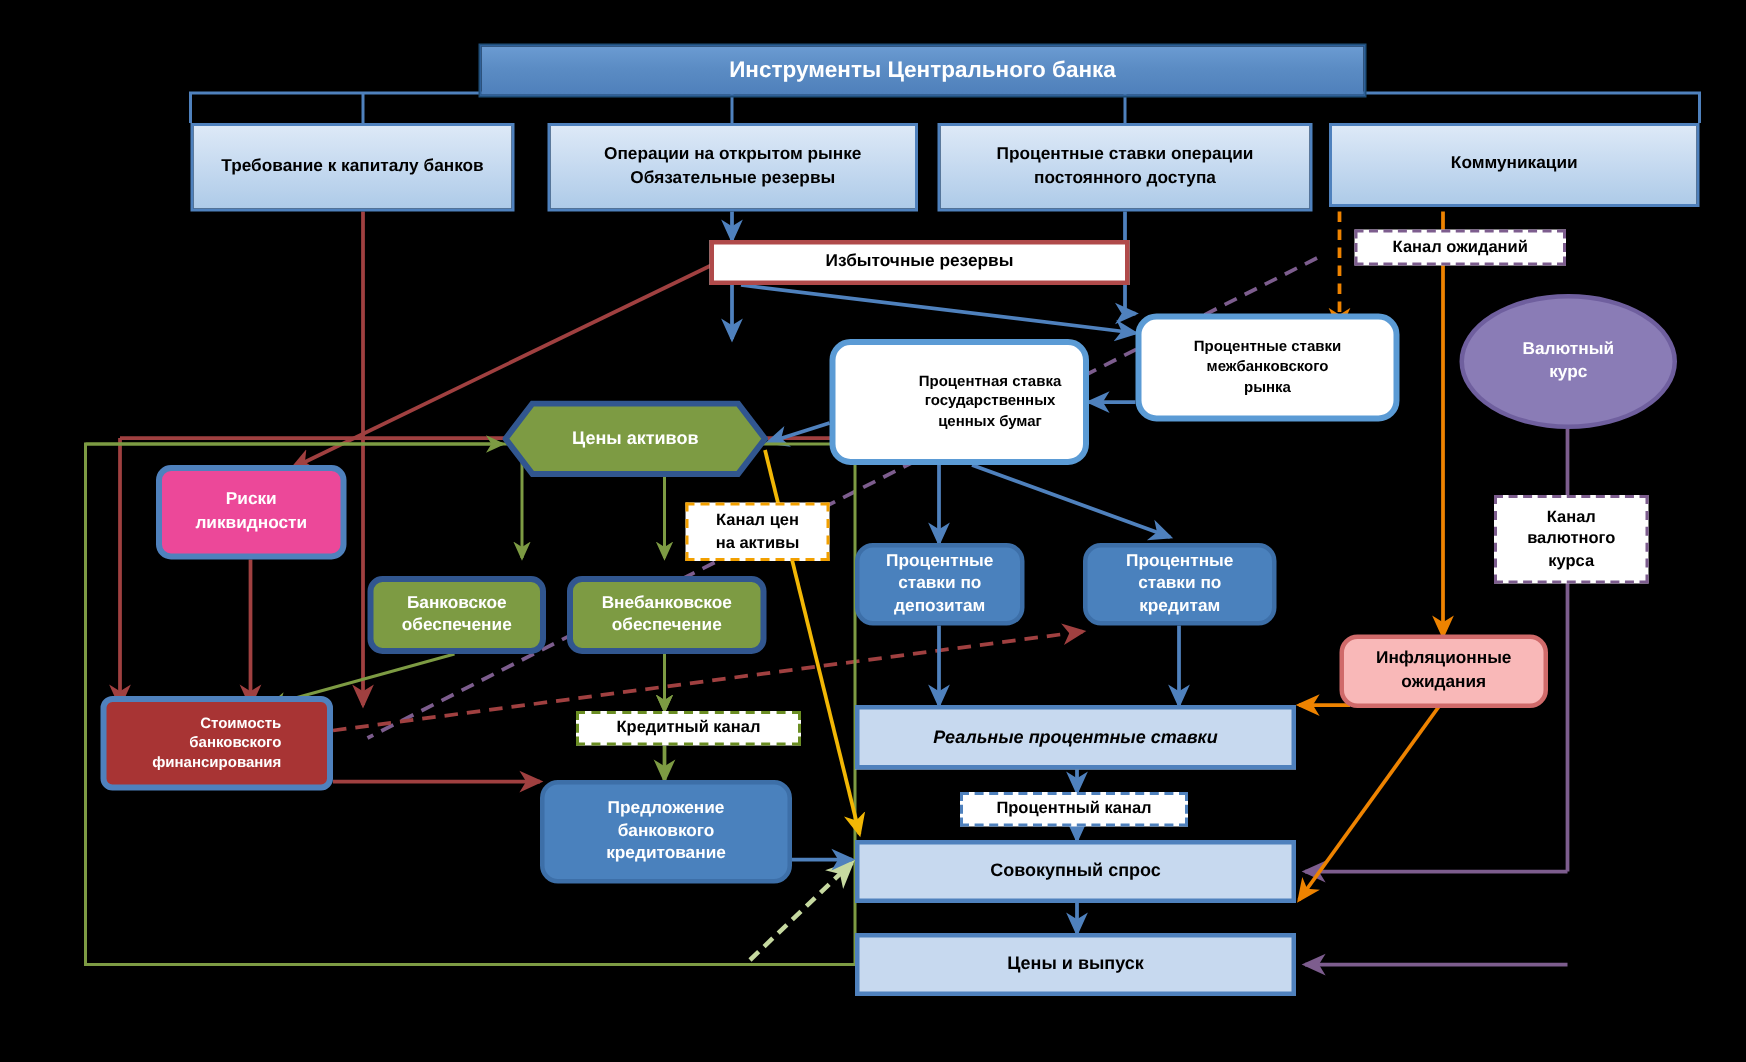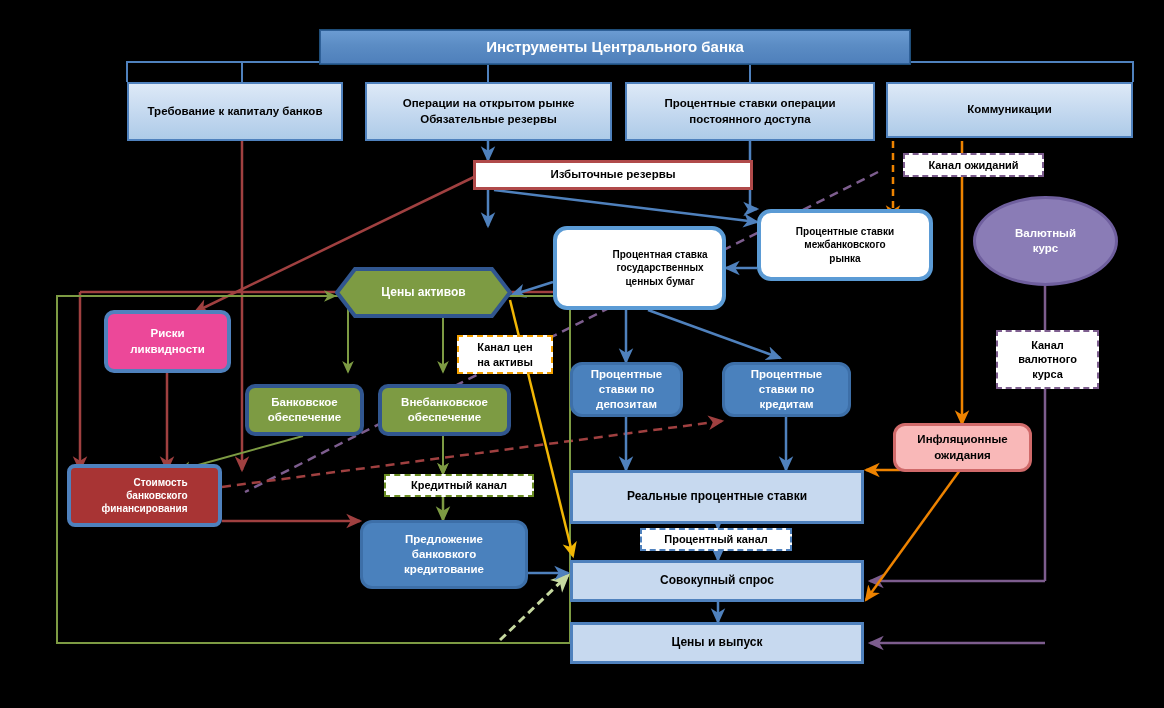--- a/index.html
+++ b/index.html
@@ -249,21 +249,21 @@
   </div>
 
   <div class="node round-blue" style="left:360px;top:520px;width:168px;height:69px;">
     <span>Предложение<br>банковкого<br>кредитование</span>
   </div>
 
   <div class="node round-pink" style="left:893px;top:423px;width:139px;height:49px;">
     <span>Инфляционные<br>ожидания</span>
   </div>
 
-  <div class="node lblue-flat" style="left:570px;top:470px;width:294px;height:54px;">
+  <div class="node lblue-flat" style="left:570px;top:470px;width:294px;height:43px;font-style:italic;">
     <span>Реальные процентные ставки</span>
   </div>
 
   <div class="node lblue-flat" style="left:570px;top:560px;width:294px;height:42px;">
     <span>Совокупный спрос</span>
   </div>
 
   <div class="node lblue-flat" style="left:570px;top:622px;width:294px;height:42px;">
     <span>Цены и выпуск</span>
   </div>

